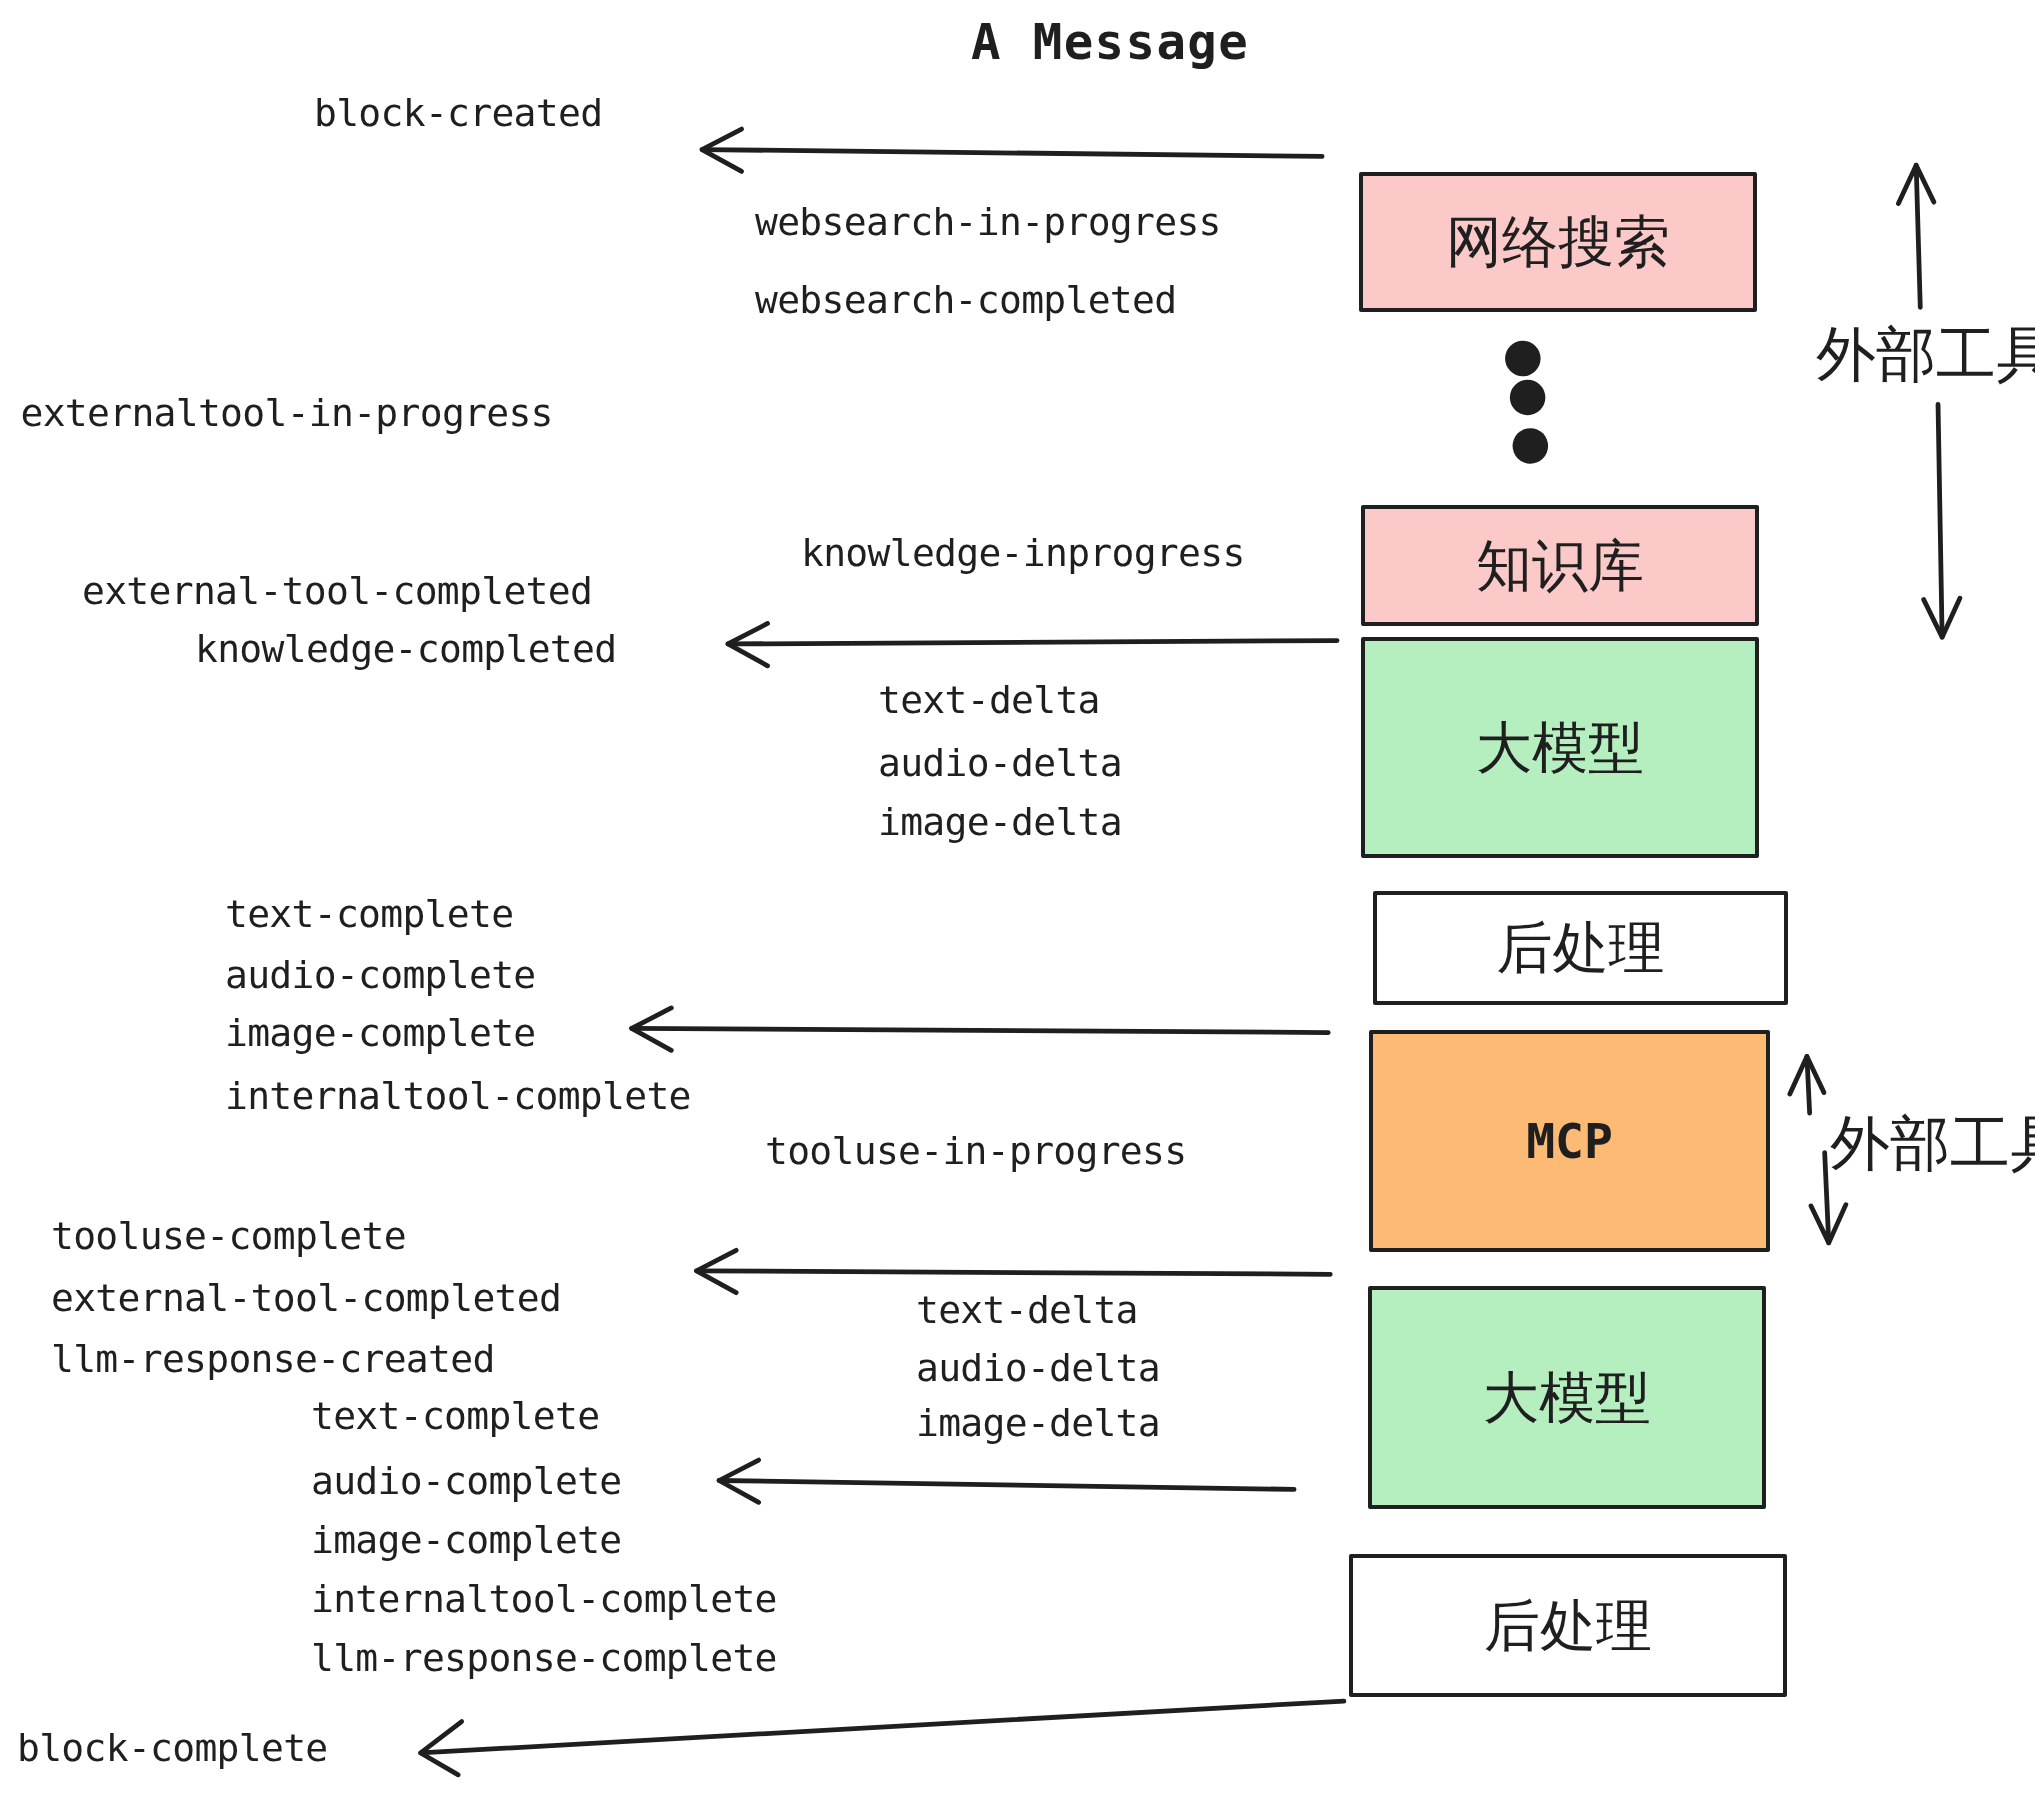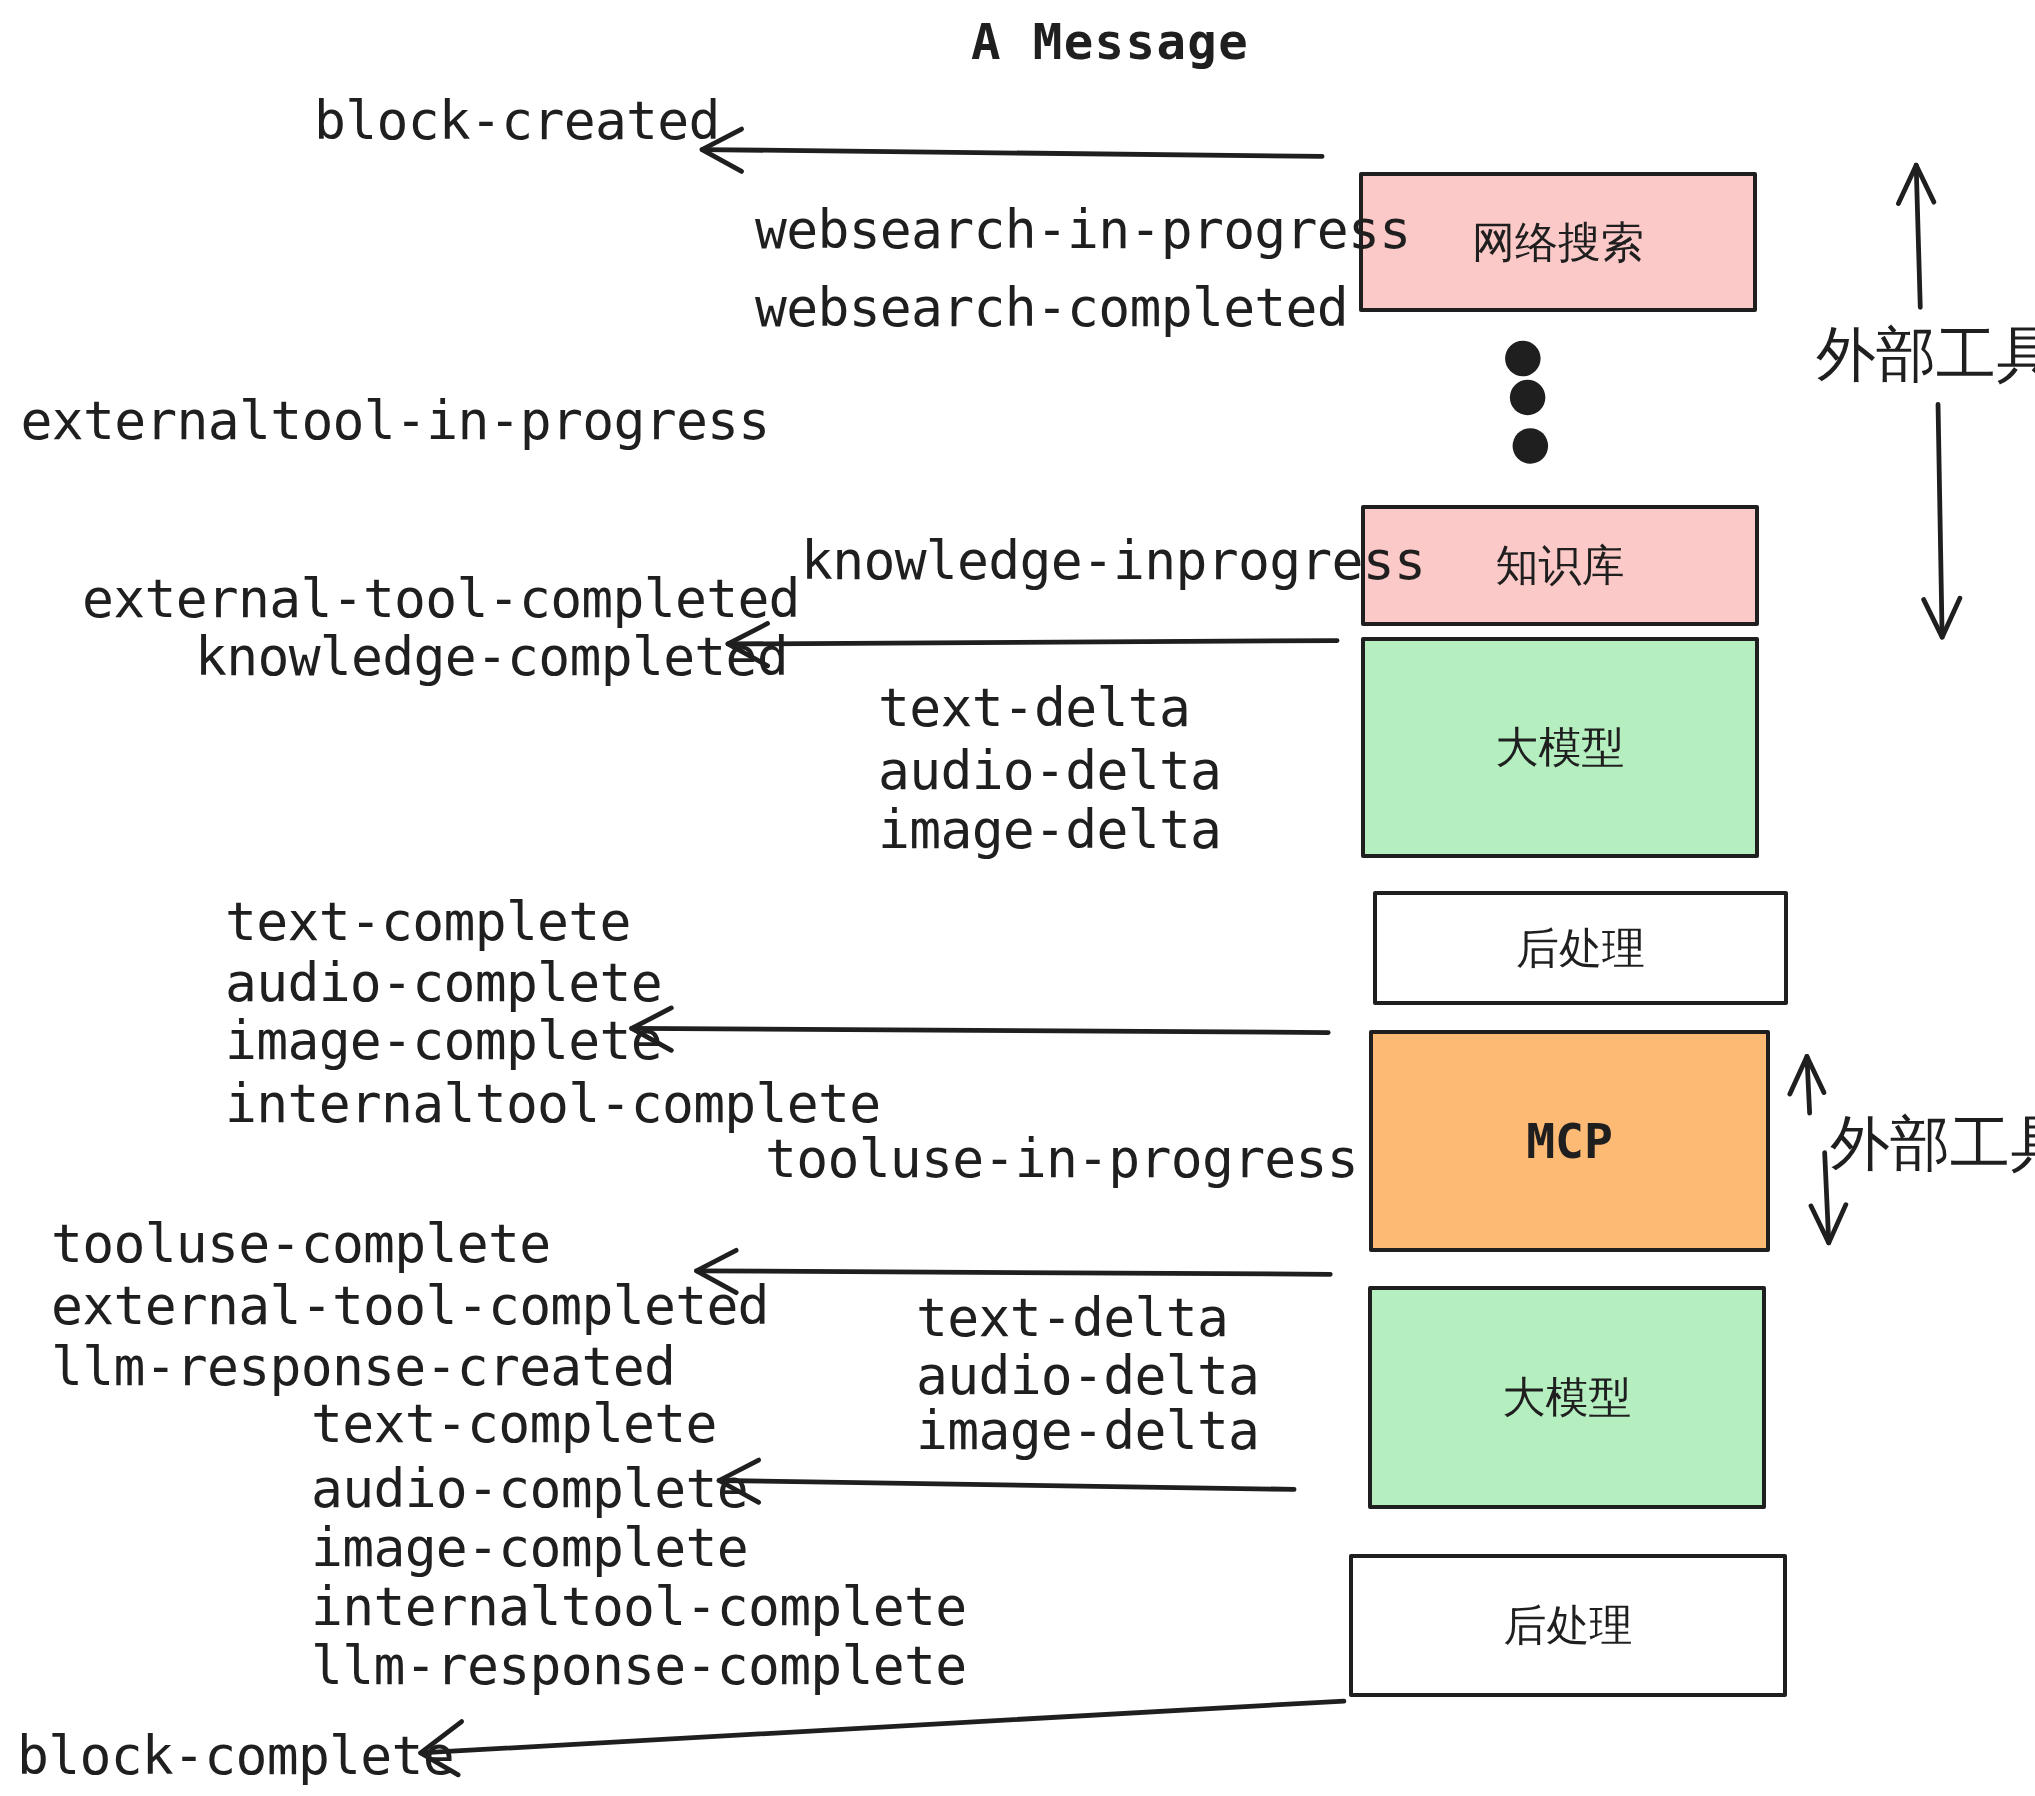--- a/index.html
+++ b/index.html
@@ -1,23 +1,23 @@
 <!DOCTYPE html>
 <html style="font-size:11px"><head>
 <meta charset="utf-8">
 <style>
   html,body{margin:0;padding:0;background:#ffffff;}
   #canvas{position:relative;width:2035px;height:1796px;background:#ffffff;overflow:hidden;
           font-family:"DejaVu Sans Mono",monospace;color:#1f1f1f;}
   #arrow-layer{position:absolute;left:0;top:0;pointer-events:none;}
-  .evt{position:absolute;font-size:53px;line-height:1;white-space:nowrap;letter-spacing:-0.7px;}
+  .evt{position:absolute;font-size:38px;line-height:1;white-space:nowrap;letter-spacing:-0.7px;}
   .title{position:absolute;font-size:49px;line-height:1;white-space:nowrap;font-weight:bold;letter-spacing:1.4px;}
   .box{position:absolute;box-sizing:border-box;border:4.8px solid #1f1f1f;border-radius:2px;
        display:flex;align-items:center;justify-content:center;}
-  .box .lbl{font-family:Liberation Sans, sans-serif;font-size:43px;line-height:1;white-space:nowrap;}
+  .box .lbl{font-family:Liberation Sans, sans-serif;font-size:56px;line-height:1;white-space:nowrap;}
   .box .lbl-mono{font-family:"DejaVu Sans Mono",monospace;font-size:48px;font-weight:bold;line-height:1;white-space:nowrap;}
   .side-label{position:absolute;font-family:"DejaVu Sans","Liberation Sans",sans-serif;
               font-size:60px;line-height:1;white-space:nowrap;}
   svg line, svg polyline{stroke:#1f1f1f;stroke-width:7;fill:none;stroke-linecap:round;stroke-linejoin:round;}
 </style>
 </head>
 <body>
 
 <div id="canvas">
 

